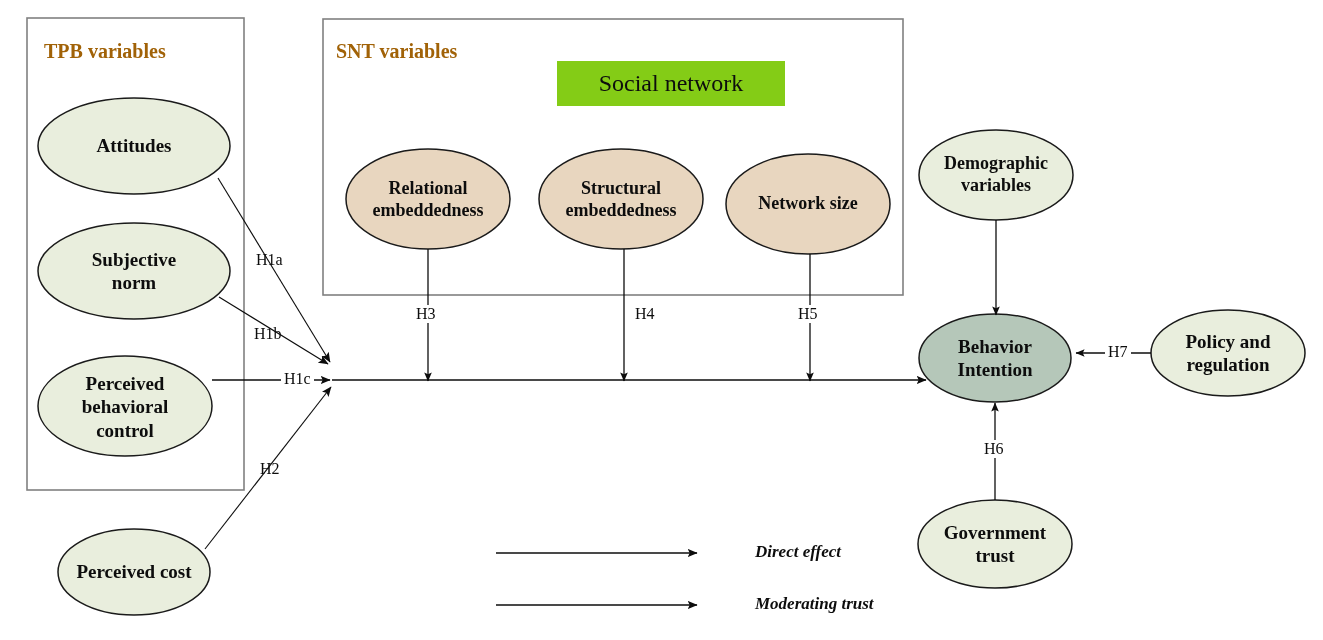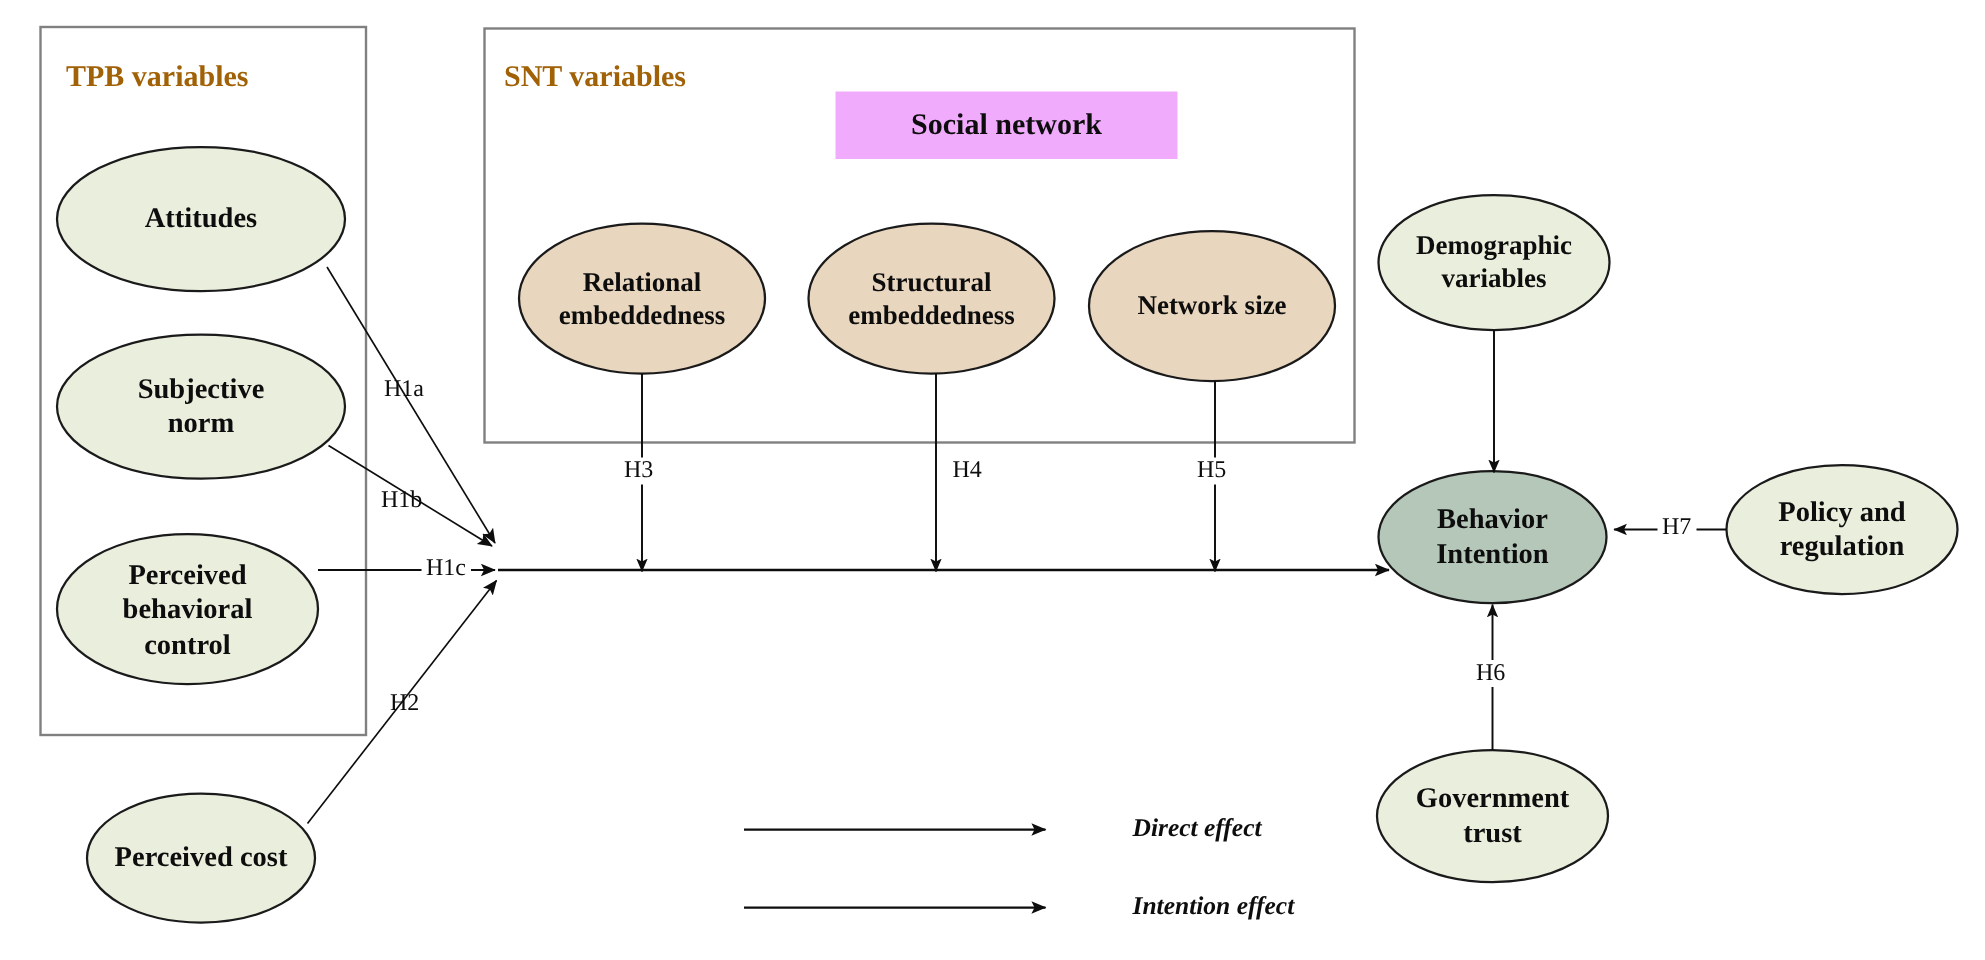--- a/index.html
+++ b/index.html
@@ -14,22 +14,22 @@
   }
   .boxTitle{
     position:absolute;font-weight:bold;font-size:20px;color:#a16207;
     font-family:"Liberation Serif",serif;white-space:nowrap;
   }
   .hLabel{
     position:absolute;font-size:16px;color:#0d0d0d;
     font-family:"Liberation Serif",serif;white-space:nowrap;
   }
   .snBanner{
-    position:absolute;background:#f0abfc;display:flex;align-items:center;
-    justify-content:center;font-weight:bold;font-size:20px;color:#0d0d0d;
+    position:absolute;background:#84cc16;display:flex;align-items:center;
+    justify-content:center;font-weight:normal;font-size:24px;color:#0d0d0d;
     font-family:"Liberation Serif",serif;white-space:nowrap;
   }
   .legendText{
     position:absolute;font-style:italic;font-weight:bold;font-size:17px;
     color:#0d0d0d;font-family:"Liberation Serif",serif;white-space:nowrap;
   }
 </style>
 </head>
 <body>
 
@@ -109,15 +109,15 @@
   <div class="hLabel" style="left:254px;top:325px;text-align:center;">H1b</div>
   <div class="hLabel" style="left:253px;top:370px;background:#fff;padding:0 3px;margin-left:28px;">H1c</div>
   <div class="hLabel" style="left:260px;top:460px;">H2</div>
   <div class="hLabel" style="left:413px;top:305px;background:#fff;padding:0 3px;">H3</div>
   <div class="hLabel" style="left:609px;top:305px;background:#fff;padding:0 3px;margin-left:23px;">H4</div>
   <div class="hLabel" style="left:795px;top:305px;background:#fff;padding:0 3px;">H5</div>
   <div class="hLabel" style="left:981px;top:440px;background:#fff;padding:0 3px;">H6</div>
   <div class="hLabel" style="left:1105px;top:343px;background:#fff;padding:0 3px;">H7</div>
 
   <div class="legendText" style="left:755px;top:542px;">Direct effect</div>
-  <div class="legendText" style="left:755px;top:594px;">Intention effect</div>
+  <div class="legendText" style="left:755px;top:594px;">Moderating trust</div>
 
 </div>
 
 </body></html>

